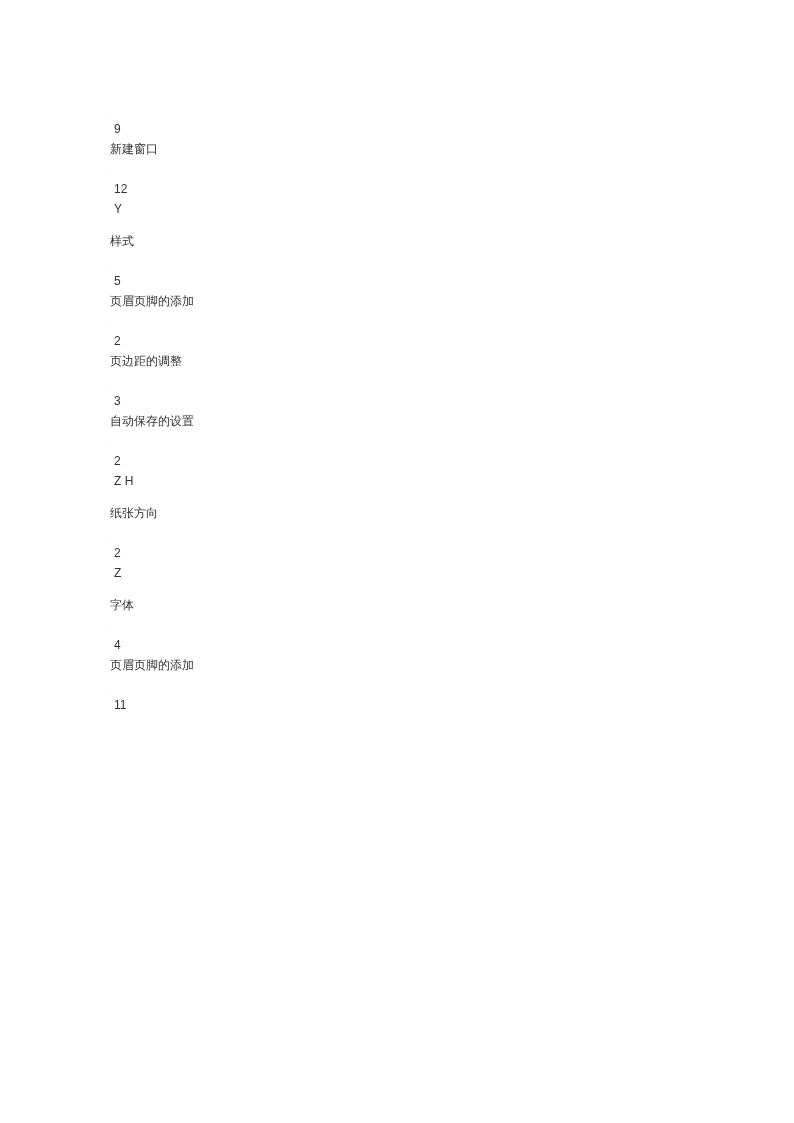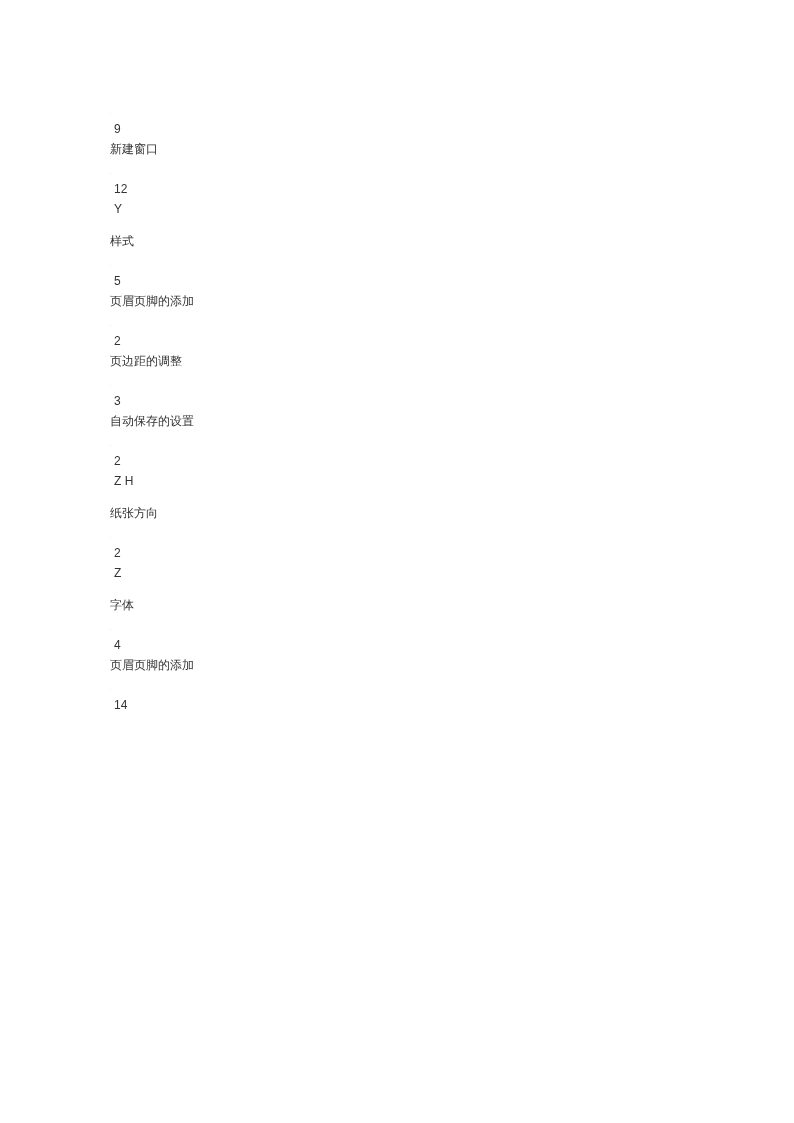--- a/index.html
+++ b/index.html
@@ -98,16 +98,16 @@
   </div>
   <div class="dot">.</div>
 
   <div class="item">
     <div class="num">4</div>
     <div class="label">页眉页脚的添加</div>
   </div>
   <div class="dot">.</div>
 
   <div class="item">
-    <div class="num">14</div>
+    <div class="num">11</div>
   </div>
 
 </div>
 
 </body></html>

